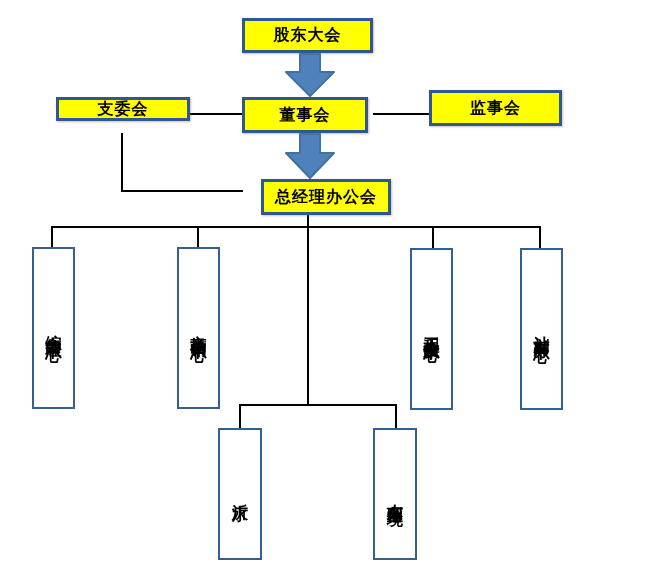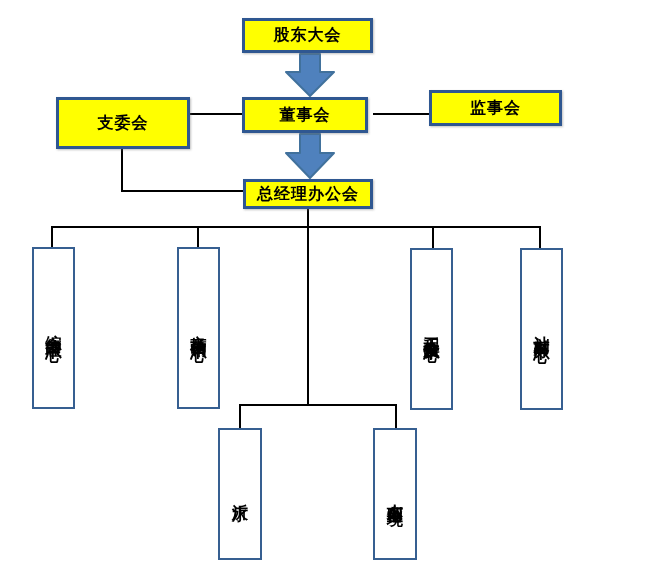--- a/index.html
+++ b/index.html
@@ -85,33 +85,33 @@
     <polygon points="15,1 35,1 35,19 49,19 25,43 1,19 15,19" fill="#4F81BD" stroke="#41719C" stroke-width="2" stroke-linejoin="round"></polygon>
   </svg>
   <svg class="arrow" style="left:285px; top:133px" width="50" height="46" viewBox="0 0 50 46">
     <polygon points="15,1 35,1 35,20 49,20 25,45 1,20 15,20" fill="#4F81BD" stroke="#41719C" stroke-width="2" stroke-linejoin="round"></polygon>
   </svg>
 
   <div class="ybox" style="left:242px; top:18px; width:131px; height:35px">
     <span class="lbl">股东大会</span>
   </div>
 
-  <div class="ybox" style="left:56px; top:97px; width:134px; height:52px">
+  <div class="ybox" style="left:56px; top:97px; width:134px; height:24px">
     <span class="lbl">支委会</span>
   </div>
 
   <div class="ybox" style="left:242px; top:97px; width:126px; height:36px">
     <span class="lbl">董事会</span>
   </div>
 
   <div class="ybox" style="left:429px; top:90px; width:133px; height:36px">
     <span class="lbl">监事会</span>
   </div>
 
-  <div class="ybox" style="left:243px; top:179px; width:130px; height:30px">
+  <div class="ybox" style="left:261px; top:179px; width:130px; height:36px">
     <span class="lbl">总经理办公会</span>
   </div>
 
   <div class="wbox" style="left:32px; top:247px; width:43px; height:162px">
     <span class="vtext">综合管理中心</span>
   </div>
 
   <div class="wbox" style="left:177px; top:247px; width:43px; height:162px">
     <span class="vtext">市场营销中心</span>
   </div>

